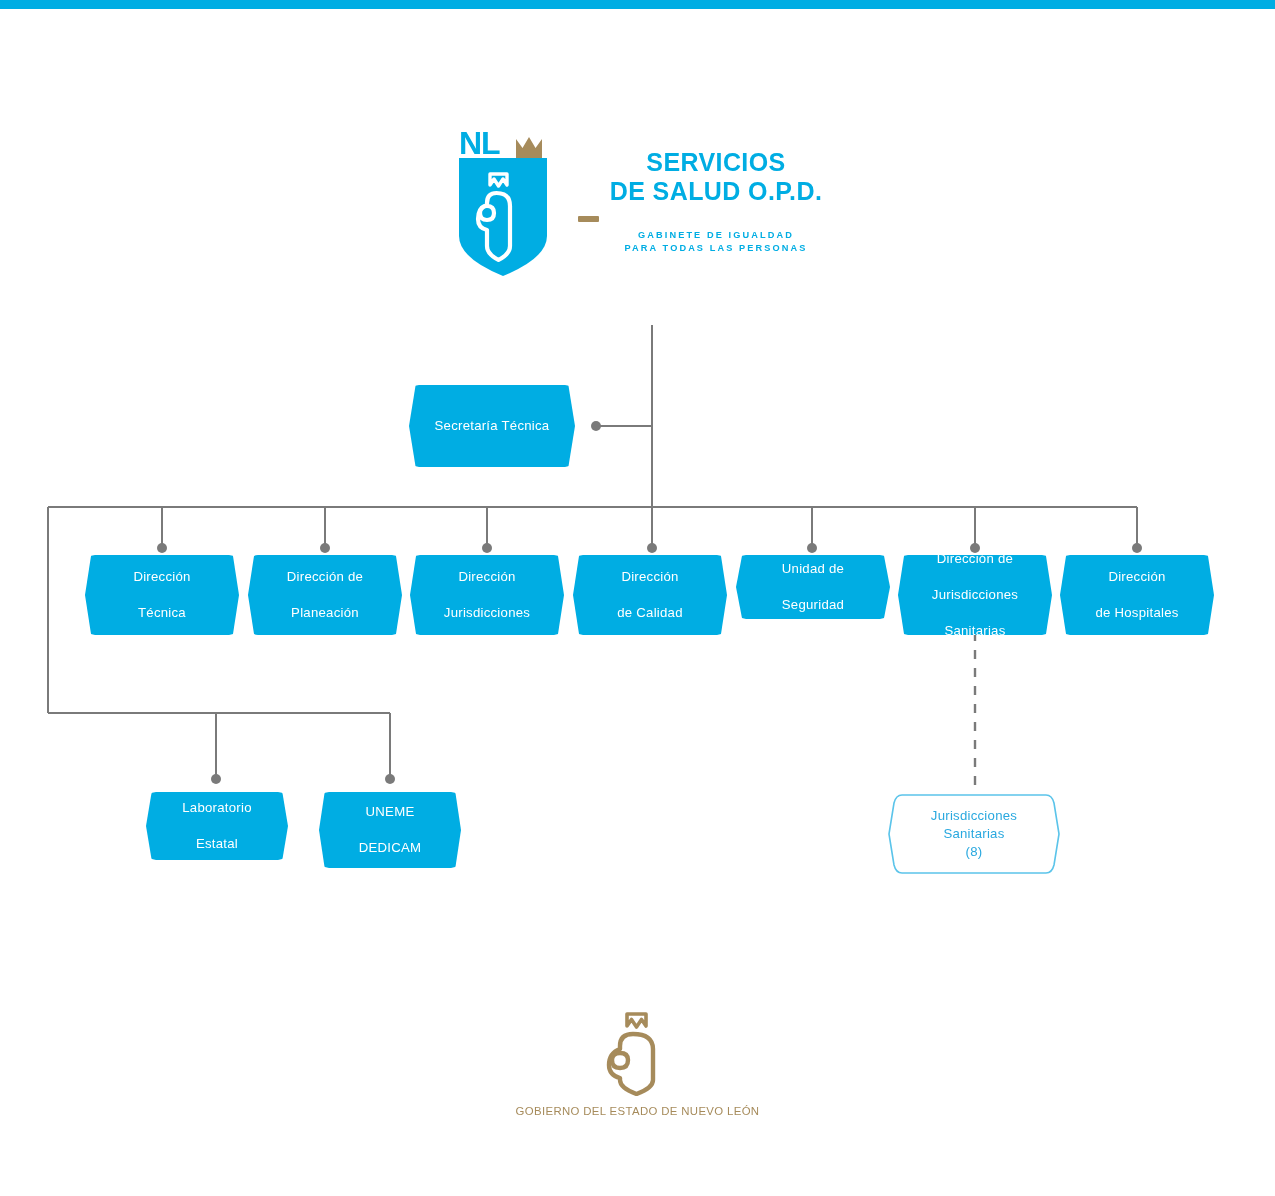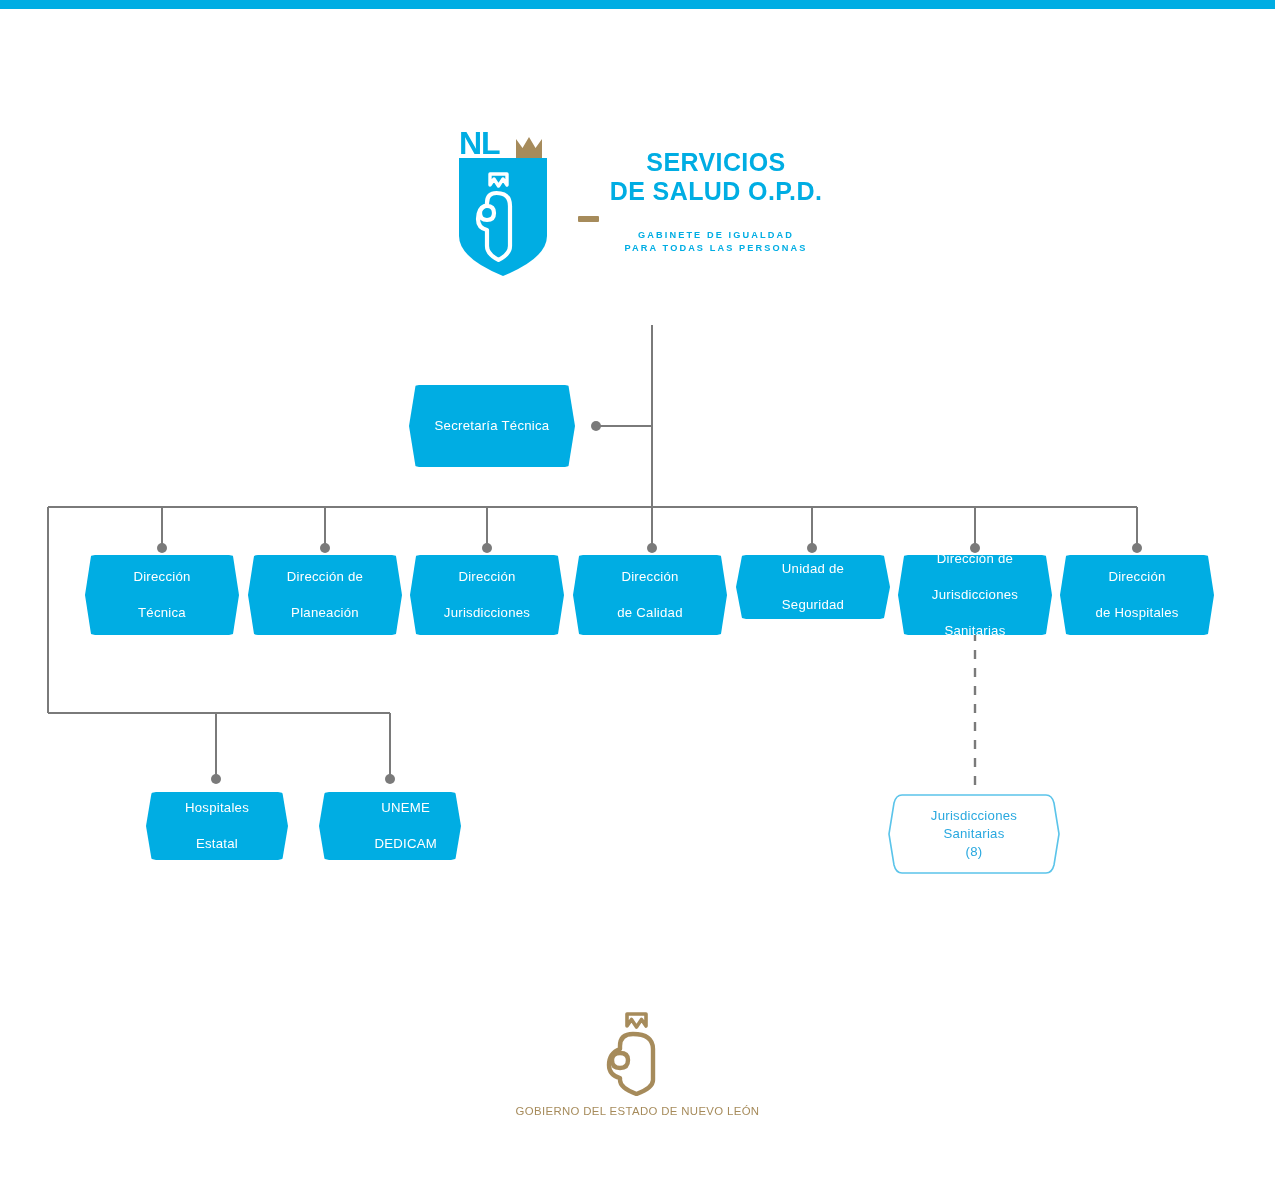--- a/index.html
+++ b/index.html
@@ -254,24 +254,24 @@
 
   <div class="node" style="left:898px; top:555px; width:154px; height:80px;">
     <span><span>Dirección de</span><br><span>Jurisdicciones</span><br><span>Sanitarias</span></span>
   </div>
 
   <div class="node" style="left:1060px; top:555px; width:154px; height:80px;">
     <span><span>Dirección</span><br><span>de Hospitales</span></span>
   </div>
 
   <div class="node" style="left:146px; top:792px; width:142px; height:68px;">
-    <span><span>Hospitales</span><br><span>Estatal</span></span>
-  </div>
-
-  <div class="node" style="left:319px; top:792px; width:142px; height:68px;justify-content:flex-end;">
+    <span><span>Laboratorio</span><br><span>Estatal</span></span>
+  </div>
+
+  <div class="node" style="left:319px; top:792px; width:142px; height:76px;">
     <span><span>UNEME</span><br><span>DEDICAM</span></span>
   </div>
 
   <div class="node-outline" style="left:888px; top:793px; width:172px; height:82px;">
     <svg class="ol-svg" width="172" height="82" viewBox="0 0 172 82">
       <path d="M14 2 H158 Q164 2 166 10 L171 41 L166 72 Q164 80 158 80 H14 Q8 80 6 72 L1 41 L6 10 Q8 2 14 2 Z" fill="#ffffff" stroke="#5bc4ea" stroke-width="1.6" stroke-linejoin="round"></path>
     </svg>
     <span class="ol-label"><span>Jurisdicciones</span><br><span>Sanitarias</span><br><span>(8)</span></span>
   </div>
 

